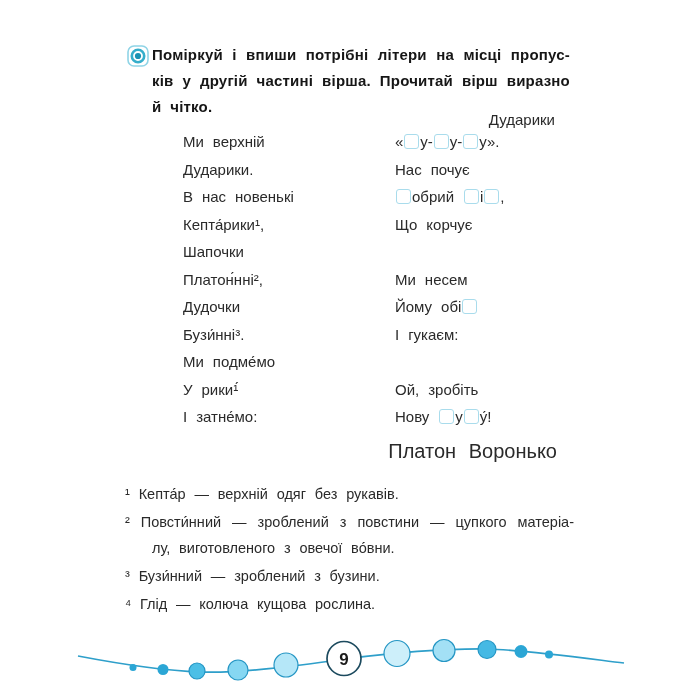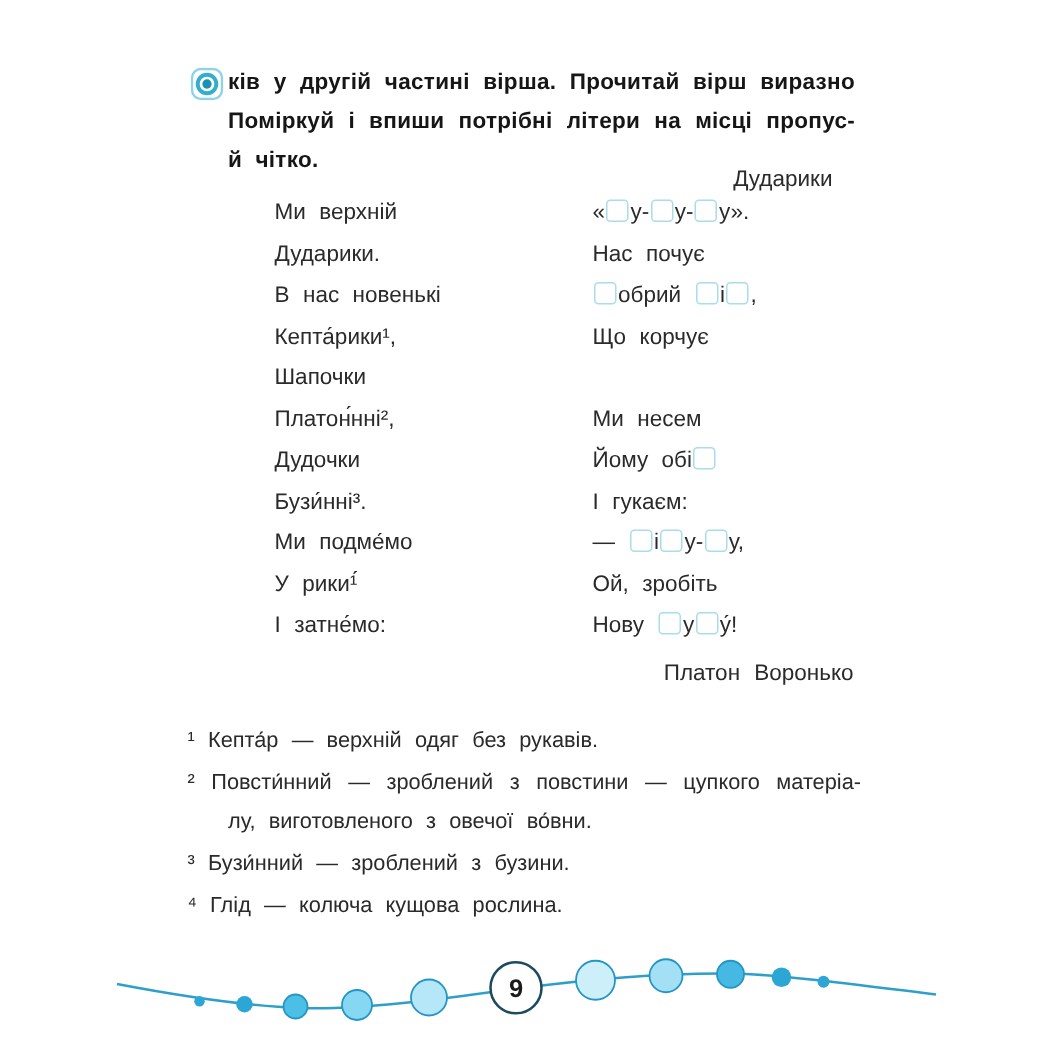--- a/index.html
+++ b/index.html
@@ -15,22 +15,22 @@
   .jline{text-align:justify;text-align-last:justify;}
   
   #poem-title{position:absolute;left:125px;top:111px;width:430px;text-align:right;
     font-size:15px;word-spacing:.05em;}
   #poem-rows{position:absolute;left:183px;top:133px;width:387px;font-size:15px;word-spacing:.32em;}
   .poem-row{display:flex;height:27.5px;align-items:baseline;}
   .poem-left{width:212px;flex:0 0 212px;}
   .poem-right{flex:1;}
   .letterbox{display:inline-block;width:13px;height:13px;background:#fff;
     border:1.4px solid #a9dcec;border-radius:3px;vertical-align:-2px;margin:0 1px;}
-  #poem-author{position:absolute;left:124px;top:440px;width:445px;text-align:right;
-    font-size:15px;word-spacing:.35em;}
+  #poem-author{position:absolute;left:112px;top:440px;width:445px;text-align:right;
+    font-size:20px;word-spacing:.35em;}
   
   #footnotes{position:absolute;left:125px;top:481px;width:449px;font-size:14.5px;
     line-height:26px;word-spacing:.33em;}
   .footnote{padding-left:27px;margin-bottom:2px;}
   .fn-first{text-indent:-27px;}
   
   #footer-wave{position:absolute;left:0;top:636px;width:700px;height:64px;}
   #footer-wave text{font-family:"Liberation Sans","DejaVu Sans",sans-serif;}
 </style>
 </head>
@@ -38,22 +38,22 @@
 
 <div id="page">
 
   <div id="task">
     <svg id="task-icon" viewBox="0 0 22 22">
       <rect x="1" y="1" width="20" height="20" rx="6" fill="#ffffff" stroke="#8fd4e6" stroke-width="1.6"></rect>
       <circle cx="11" cy="11" r="6.2" fill="none" stroke="#35aecb" stroke-width="2.6"></circle>
       <circle cx="11" cy="11" r="3.1" fill="#1a92b3"></circle>
     </svg>
     <div id="task-lines">
+        <div class="jline tline-first">Поміркуй і впиши потрібні літери на місці пропус-</div>
         <div class="jline tline-cont">ків у другій частині вірша. Прочитай вірш виразно</div>
-        <div class="jline tline-first">Поміркуй і впиши потрібні літери на місці пропус-</div>
         <div class="tline-cont">й чітко.</div>
       </div>
   </div>
 
   <div id="poem-title">Дударики</div>
 
   <div id="poem-rows">
       <div class="poem-row">
         <div class="poem-left"><span>Ми верхній</span></div>
         <div class="poem-right"><span>«</span><span class="letterbox"></span><span>у-</span><span class="letterbox"></span><span>у-</span><span class="letterbox"></span><span>у».</span></div>
@@ -80,21 +80,20 @@
       <div class="poem-row">
         <div class="poem-left"><span>Дудочки</span></div>
         <div class="poem-right"><span>Йому обі</span><span class="letterbox"></span></div>
       </div>
       <div class="poem-row">
         <div class="poem-left"><span>Бузи́нні³.</span></div>
         <div class="poem-right"><span>І гукаєм:</span></div>
       </div>
       <div class="poem-row">
         <div class="poem-left"><span>Ми подме́мо</span></div>
-        <div class="poem-right"><span>— </span><span class="letterbox"></span><span>і</span><span class="letterbox"></span><span>у-</span><span class="letterbox"></span><span>у,</span></div>
       </div>
       <div class="poem-row">
         <div class="poem-left"><span>У рики¹́</span></div>
         <div class="poem-right"><span>Ой, зробіть</span></div>
       </div>
       <div class="poem-row">
         <div class="poem-left"><span>І затне́мо:</span></div>
         <div class="poem-right"><span>Нову </span><span class="letterbox"></span><span>у</span><span class="letterbox"></span><span>у́!</span></div>
       </div>
     </div>

